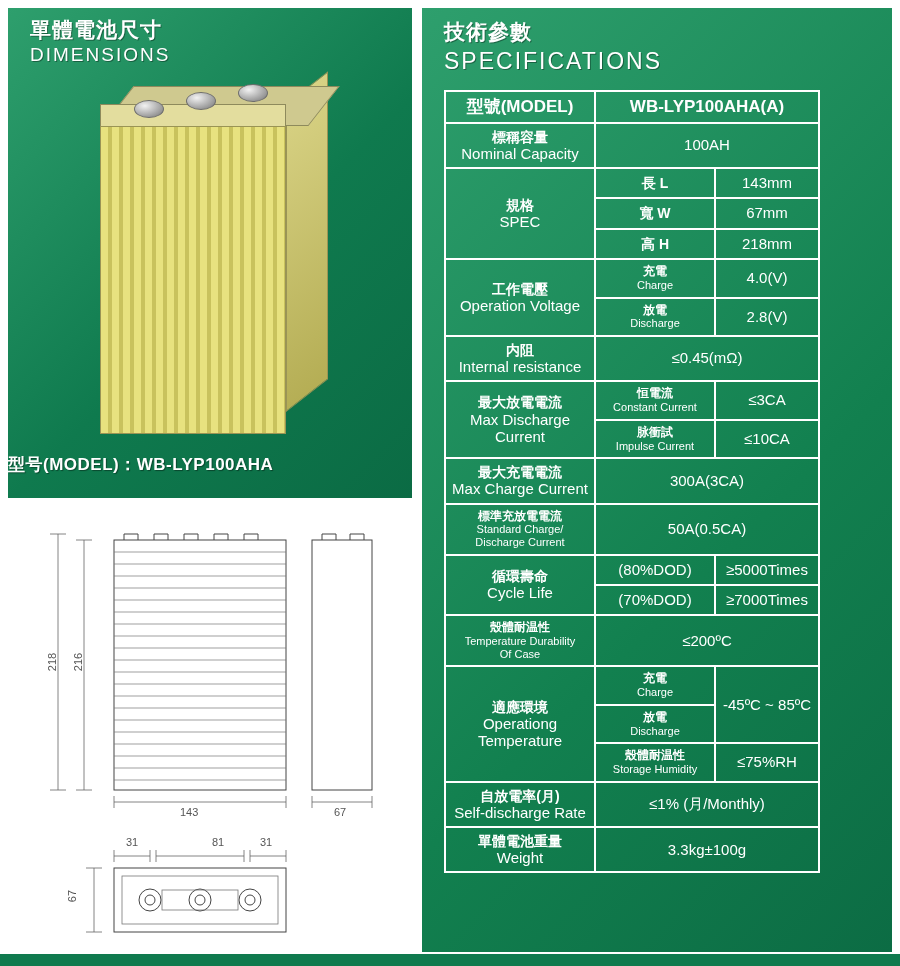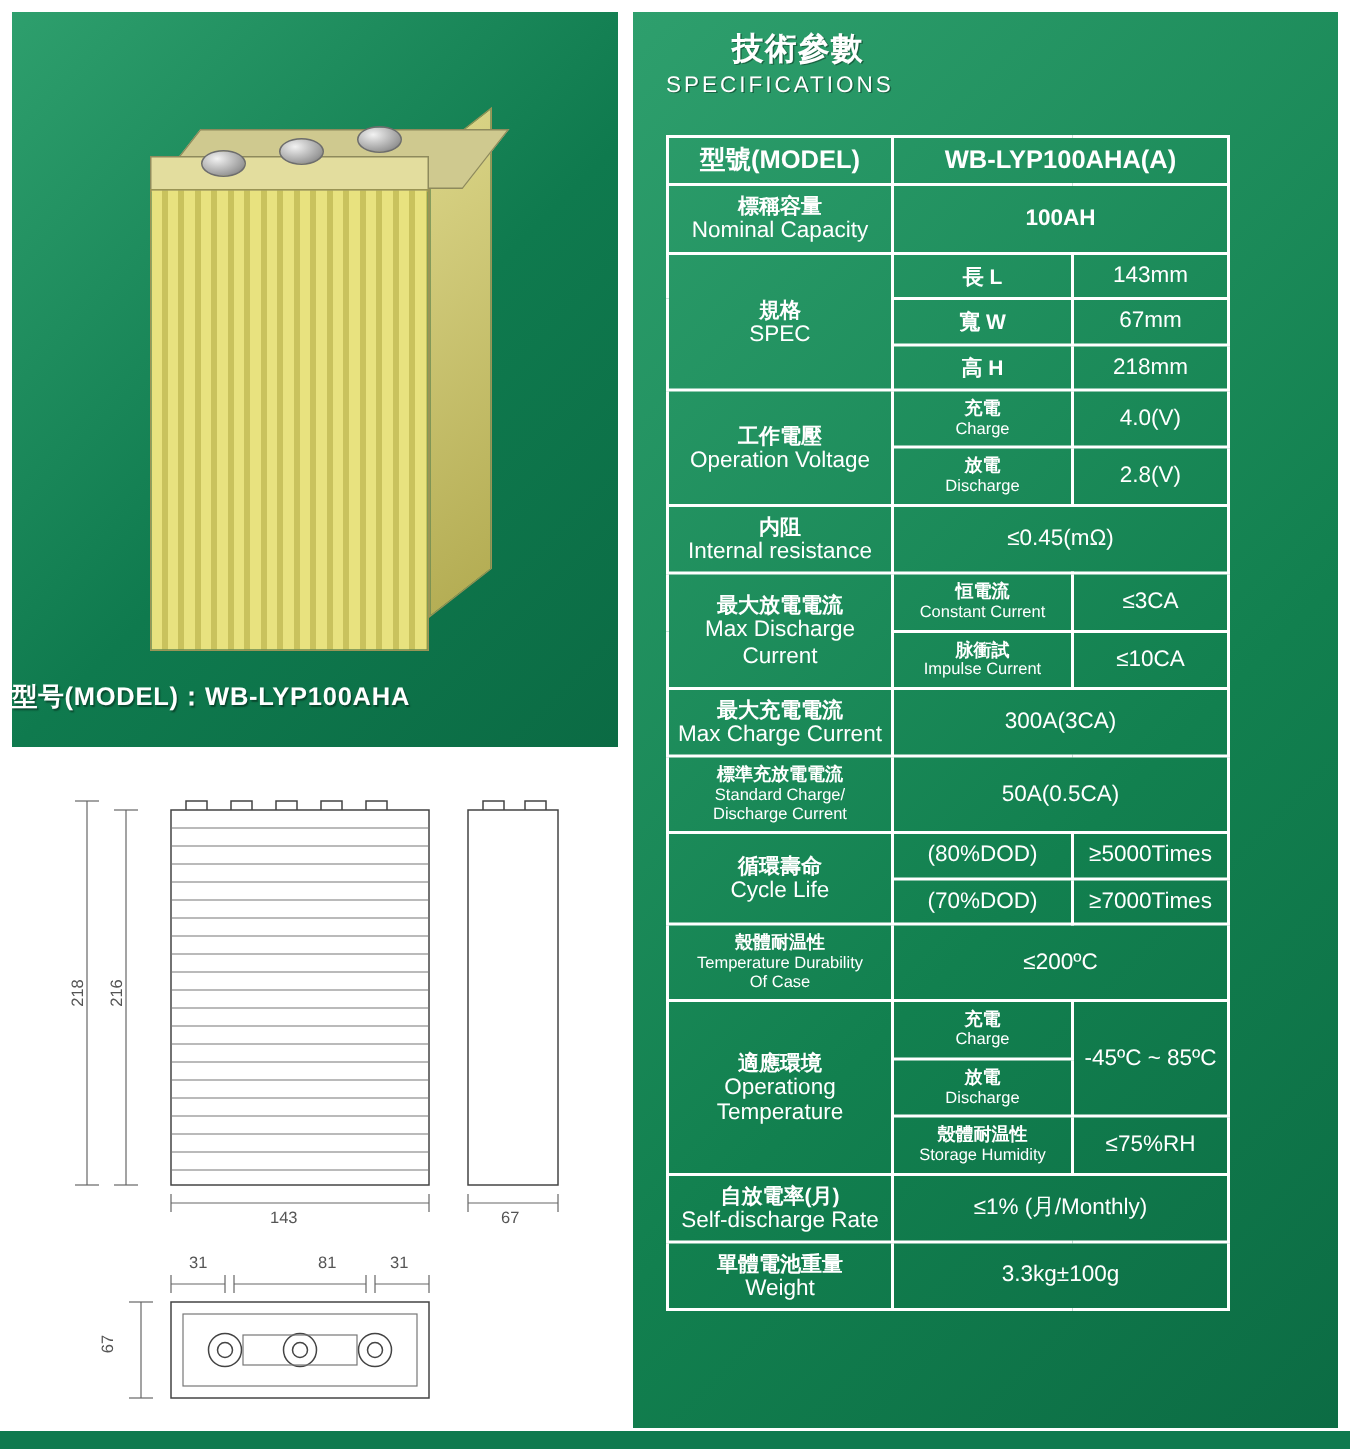--- a/index.html
+++ b/index.html
@@ -100,41 +100,45 @@
     color:#ffffff;
     text-align:center;
     vertical-align:middle;
     padding:5px 4px;
     line-height:1.15;
   }
   .cn-l { font-size:14px; font-weight:bold; display:block; }
   .en-l { font-size:15px; display:block; }
   .cn-s { font-size:12px; font-weight:bold; display:block; }
   .en-s { font-size:11px; display:block; }
-  .val { font-size:15px; font-weight:bold; }
+  .val { font-size:15px; font-weight:normal; }
   .val-n { font-size:15px; }
   .model-cell { font-size:17px; font-weight:bold; }
   .c-label { width:150px; }
   .c-sub   { width:120px; }
   .bottom-bar {
     position:absolute; left:0; bottom:0; width:900px; height:12px;
     background:#0f7a4e;
   }
   .sep {
     position:absolute; left:414px; top:6px; width:6px; height:948px; background:#ffffff;
   }
 </style>
 </head>
 <body>
 
 <div class="page">
 
   <div class="left-col">
 
     <div class="photo-panel">
+      <div class="panel-head">
+        <div class="cn">單體電池尺寸</div>
+        <div class="en">DIMENSIONS</div>
+      </div>
 
       <div class="battery">
         <div class="bat-side"></div>
         <div class="bat-top"></div>
         <div class="bat-top2"></div>
         <div class="bat-body"></div>
         <div class="term t1"></div>
         <div class="term t2"></div>
         <div class="term t3"></div>
       </div>
@@ -223,22 +227,22 @@
       <div class="dim-label" style="left:186px; top:330px;margin-left:20px;">81</div>
       <div class="dim-label" style="left:254px; top:330px;">31</div>
       <div class="dim-label rot" style="left:46px; top:384px; width:40px; text-align:center;">67</div>
     </div>
   </div>
 
   <div class="sep"></div>
 
   <div class="right-col">
     <div class="right-head">
-      <div class="cn" style="font-size:21px;font-weight:bold;color:#fff;letter-spacing:1px;text-shadow:1px 1px 0 rgba(0,0,0,.35);margin-left:44px;">技術參數</div>
-      <div class="en" style="font-size:15px;color:#fff;letter-spacing:2px;margin-top:2px;text-shadow:1px 1px 0 rgba(0,0,0,.35);">SPECIFICATIONS</div>
+      <div class="cn" style="font-size:21px;font-weight:bold;color:#fff;letter-spacing:1px;text-shadow:1px 1px 0 rgba(0,0,0,.35);">技術參數</div>
+      <div class="en" style="font-size:23px;color:#fff;letter-spacing:2px;margin-top:2px;text-shadow:1px 1px 0 rgba(0,0,0,.35);">SPECIFICATIONS</div>
     </div>
 
     <table class="spec-table">
       <tbody>
         <tr>
           <td class="c-label">
             <span class="cn-l model-cell">型號(MODEL)</span>
           </td>
           <td colspan="2">
             <span class="model-cell">WB-LYP100AHA(A)</span>

